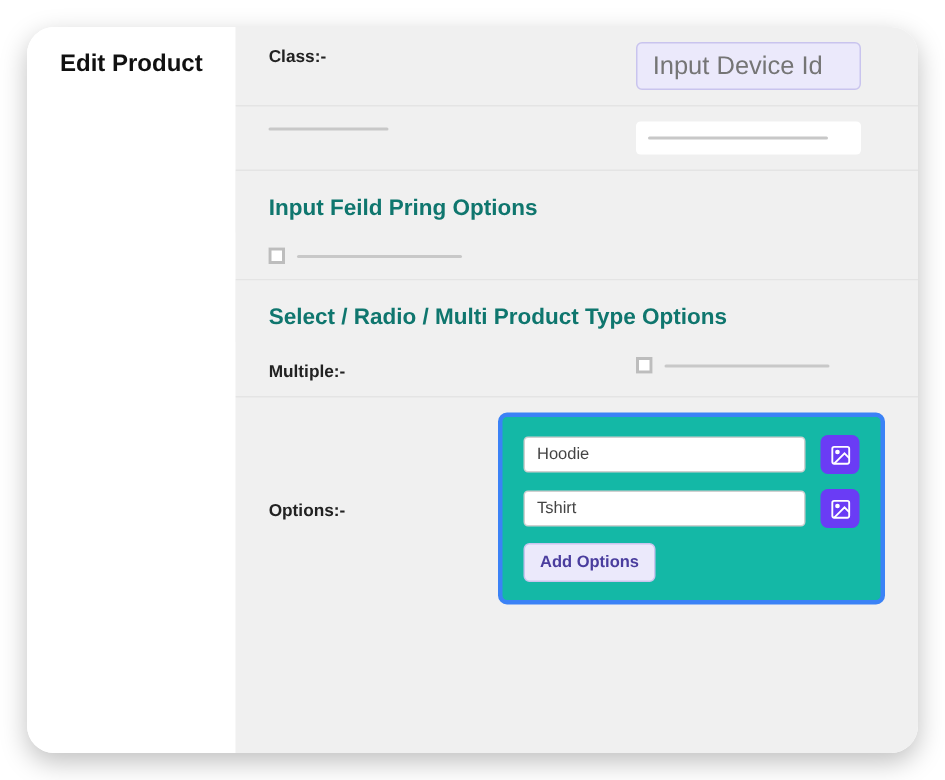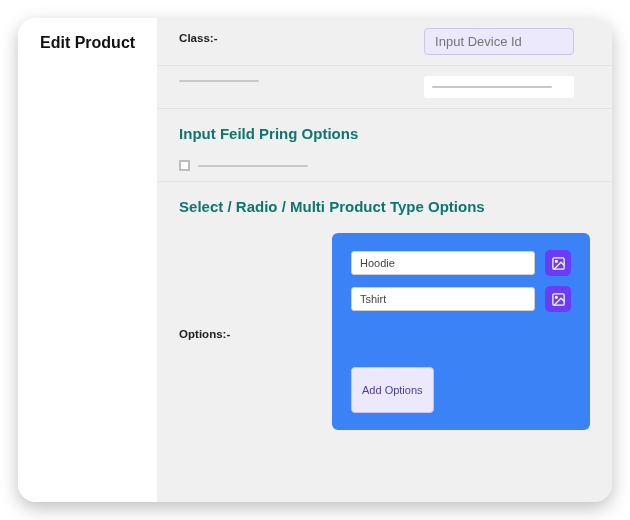--- a/index.html
+++ b/index.html
@@ -50,21 +50,21 @@
       color: #222;
     }
     .input-col {
       flex: 1;
     }
     .pill-input {
       background: #ebe9fb;
       border: 1px solid #c9c4ee;
       border-radius: 4px;
       padding: 5px 10px;
-      font-size: 13px;
+      font-size: 17px;
       color: #555;
       width: 150px;
     }
     .skeleton-line {
       height: 2px;
       background: #c8c8c8;
       border-radius: 2px;
     }
     .skel-sm { width: 80px; }
     .skel-field {
@@ -90,22 +90,22 @@
       gap: 8px;
     }
     .fake-checkbox {
       width: 11px;
       height: 11px;
       border: 2px solid #bdbdbd;
       background: #fff;
     }
     .skel-after-check { width: 110px; height:2px;}
     .options-panel {
-      background: #3b82f6;
-      border: 5px solid #3b82f6;
+      background: #14b8a6;
+      border: 3px solid #3b82f6;
       border-radius: 6px;
       padding: 12px 14px;
       width: 258px;
     }
     .opt-row {
       display: flex;
       align-items: center;
       gap: 10px;
       margin-bottom: 10px;
     }
@@ -127,25 +127,24 @@
       align-items: center;
       justify-content: center;
       flex-shrink: 0;
     }
     .img-btn svg { width: 15px; height: 15px; }
     .add-btn {
       background: #ebe9fb;
       border: 1px solid #c9c4ee;
       color: #4a3d9e;
       font-size: 11px;
-      font-weight: 400;
-      padding: 16px 10px;
+      font-weight: 700;
+      padding: 6px 10px;
       border-radius: 4px;
       cursor: pointer;
-      margin-top: 45px;
     }
   </style>
 </head>
 <body>
 
 <div class="card">
 
   <div class="header">
     <h1>Edit Product</h1>
   </div>
@@ -176,20 +175,29 @@
       <div class="input-col">
         <div class="check-row">
           <div class="fake-checkbox"></div>
           <div class="skeleton-line skel-after-check"></div>
         </div>
       </div>
     </div>
 
     <div class="section-title">Select / Radio / Multi Product Type Options</div>
 
+    <div class="row">
+      <div class="label-col">Multiple:-</div>
+      <div class="input-col">
+        <div class="check-row">
+          <div class="fake-checkbox"></div>
+          <div class="skeleton-line skel-after-check"></div>
+        </div>
+      </div>
+    </div>
 
     <div class="row no-border" style="align-items:center; padding-bottom:18px;">
       <div class="label-col">Options:-</div>
       <div class="input-col">
         <div class="options-panel">
 
           <div class="opt-row">
             <input class="opt-input" value="Hoodie" style="">
             <div class="img-btn">
               <svg viewBox="0 0 24 24" fill="none" stroke="#fff" stroke-width="2">

